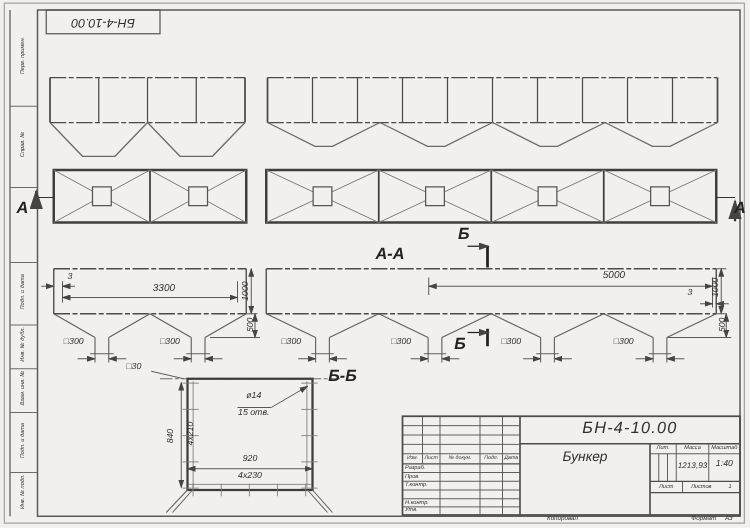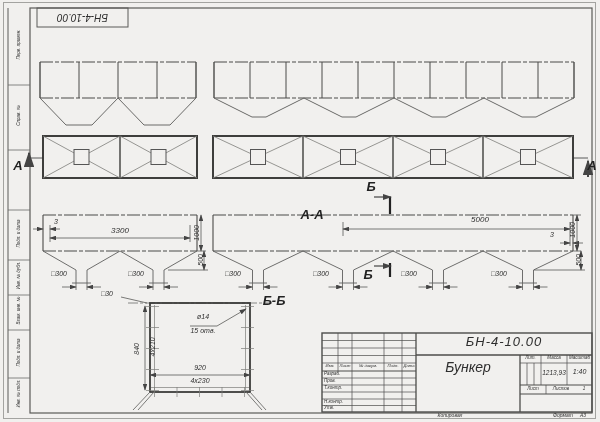--- a/index.html
+++ b/index.html
@@ -5,21 +5,21 @@
   html,body{margin:0;padding:0;background:#f6f5f3;font-family:"Liberation Sans",sans-serif;}
   #sheet{position:relative;width:600px;height:422px;background:#f1f0ee;overflow:hidden;}
   #paper-edge{position:absolute;left:3px;top:2px;width:591px;height:415px;border:1px solid #a3a3a0;}
   svg{position:absolute;left:0;top:0;}
   .lbl{position:absolute;font-style:italic;color:#2e2e2e;text-align:center;white-space:nowrap;
        font-family:"Liberation Sans",sans-serif;line-height:1.1;}
   .rot{transform:rotate(-90deg);}
   .flip{transform:rotate(180deg);}
   .sec{font-size:13px;font-weight:bold;color:#222;}
   .dim7{font-size:7px;}
-  .dim8{font-size:8px;}
+  .dim8{font-size:8px;text-align:right;}
   .tiny{font-size:4.5px;}
   .left{text-align:left;}
 </style>
 </head>
 <body>
 
 <div id="sheet">
   <div id="paper-edge"></div>
 
   <svg width="600" height="422" viewBox="0 0 600 422">
@@ -247,21 +247,21 @@
   <div class="lbl rot tiny" style="left:-16px;top:42px;width:70px;">Перв. примен.</div>
   <div class="lbl rot tiny" style="left:-16px;top:113px;width:70px;">Справ. №</div>
   <div class="lbl rot tiny" style="left:-16px;top:231px;width:70px;">Подп. и дата</div>
   <div class="lbl rot tiny" style="left:-16px;top:273px;width:70px;">Инв. № дубл.</div>
   <div class="lbl rot tiny" style="left:-16px;top:308px;width:70px;">Взам. инв. №</div>
   <div class="lbl rot tiny" style="left:-16px;top:350px;width:70px;">Подп. и дата</div>
   <div class="lbl rot tiny" style="left:-16px;top:391px;width:70px;">Инв. № подл.</div>
 
   <div class="lbl sec" style="left:9px;top:159px;width:18px;">А</div>
   <div class="lbl sec" style="left:585px;top:159px;width:14px;">А</div>
-  <div class="lbl sec" style="left:292px;top:208px;width:40px;">А-А</div>
+  <div class="lbl sec" style="left:292px;top:196px;width:40px;">А-А</div>
   <div class="lbl sec" style="left:364px;top:180px;width:14px;">Б</div>
   <div class="lbl sec" style="left:361px;top:268px;width:14px;">Б</div>
   <div class="lbl sec" style="left:254px;top:294px;width:40px;">Б-Б</div>
 
   <div class="lbl dim7" style="left:50px;top:218px;width:12px;">3</div>
   <div class="lbl dim8" style="left:100px;top:227px;width:40px;">3300</div>
   <div class="lbl dim8" style="left:460px;top:216px;width:40px;">5000</div>
   <div class="lbl dim7" style="left:546px;top:231px;width:12px;">3</div>
   <div class="lbl rot dim7" style="left:184px;top:229px;width:26px;">1000</div>
   <div class="lbl rot dim7" style="left:188px;top:256px;width:26px;">500</div>
@@ -276,21 +276,21 @@
 
   <div class="lbl dim7" style="left:95px;top:290px;width:24px;">□30</div>
   <div class="lbl dim7" style="left:190px;top:313px;width:26px;">ø14</div>
   <div class="lbl dim7" style="left:187px;top:327px;width:32px;">15 отв.</div>
   <div class="lbl rot dim7" style="left:124px;top:345px;width:26px;">840</div>
   <div class="lbl rot dim7" style="left:138px;top:343px;width:30px;">4x210</div>
   <div class="lbl dim7" style="left:187px;top:364px;width:26px;">920</div>
   <div class="lbl dim7" style="left:185px;top:377px;width:30px;">4x230</div>
 
   <div class="lbl" style="left:416px;top:335px;width:176px;font-size:13px;letter-spacing:1px;">БН-4-10.00</div>
-  <div class="lbl" style="left:416px;top:360px;width:104px;font-size:14px;">Бункер</div>
+  <div class="lbl" style="left:416px;top:360px;width:104px;font-size:11px;">Бункер</div>
   <div class="lbl tiny" style="left:520px;top:356px;width:21px;">Лит.</div>
   <div class="lbl tiny" style="left:541px;top:356px;width:26px;">Масса</div>
   <div class="lbl tiny" style="left:567px;top:356px;width:25px;">Масштаб</div>
   <div class="lbl" style="left:541px;top:369px;width:26px;font-size:6.5px;">1213,93</div>
   <div class="lbl" style="left:567px;top:368px;width:25px;font-size:7px;">1:40</div>
   <div class="lbl tiny" style="left:520px;top:387px;width:26px;">Лист</div>
   <div class="lbl tiny" style="left:546px;top:387px;width:30px;">Листов</div>
   <div class="lbl tiny" style="left:578px;top:387px;width:12px;">1</div>
   <div class="lbl" style="left:322px;top:364px;width:16px;font-size:4.2px;">Изм.</div>
   <div class="lbl" style="left:338px;top:364px;width:14px;font-size:4.2px;">Лист</div>

